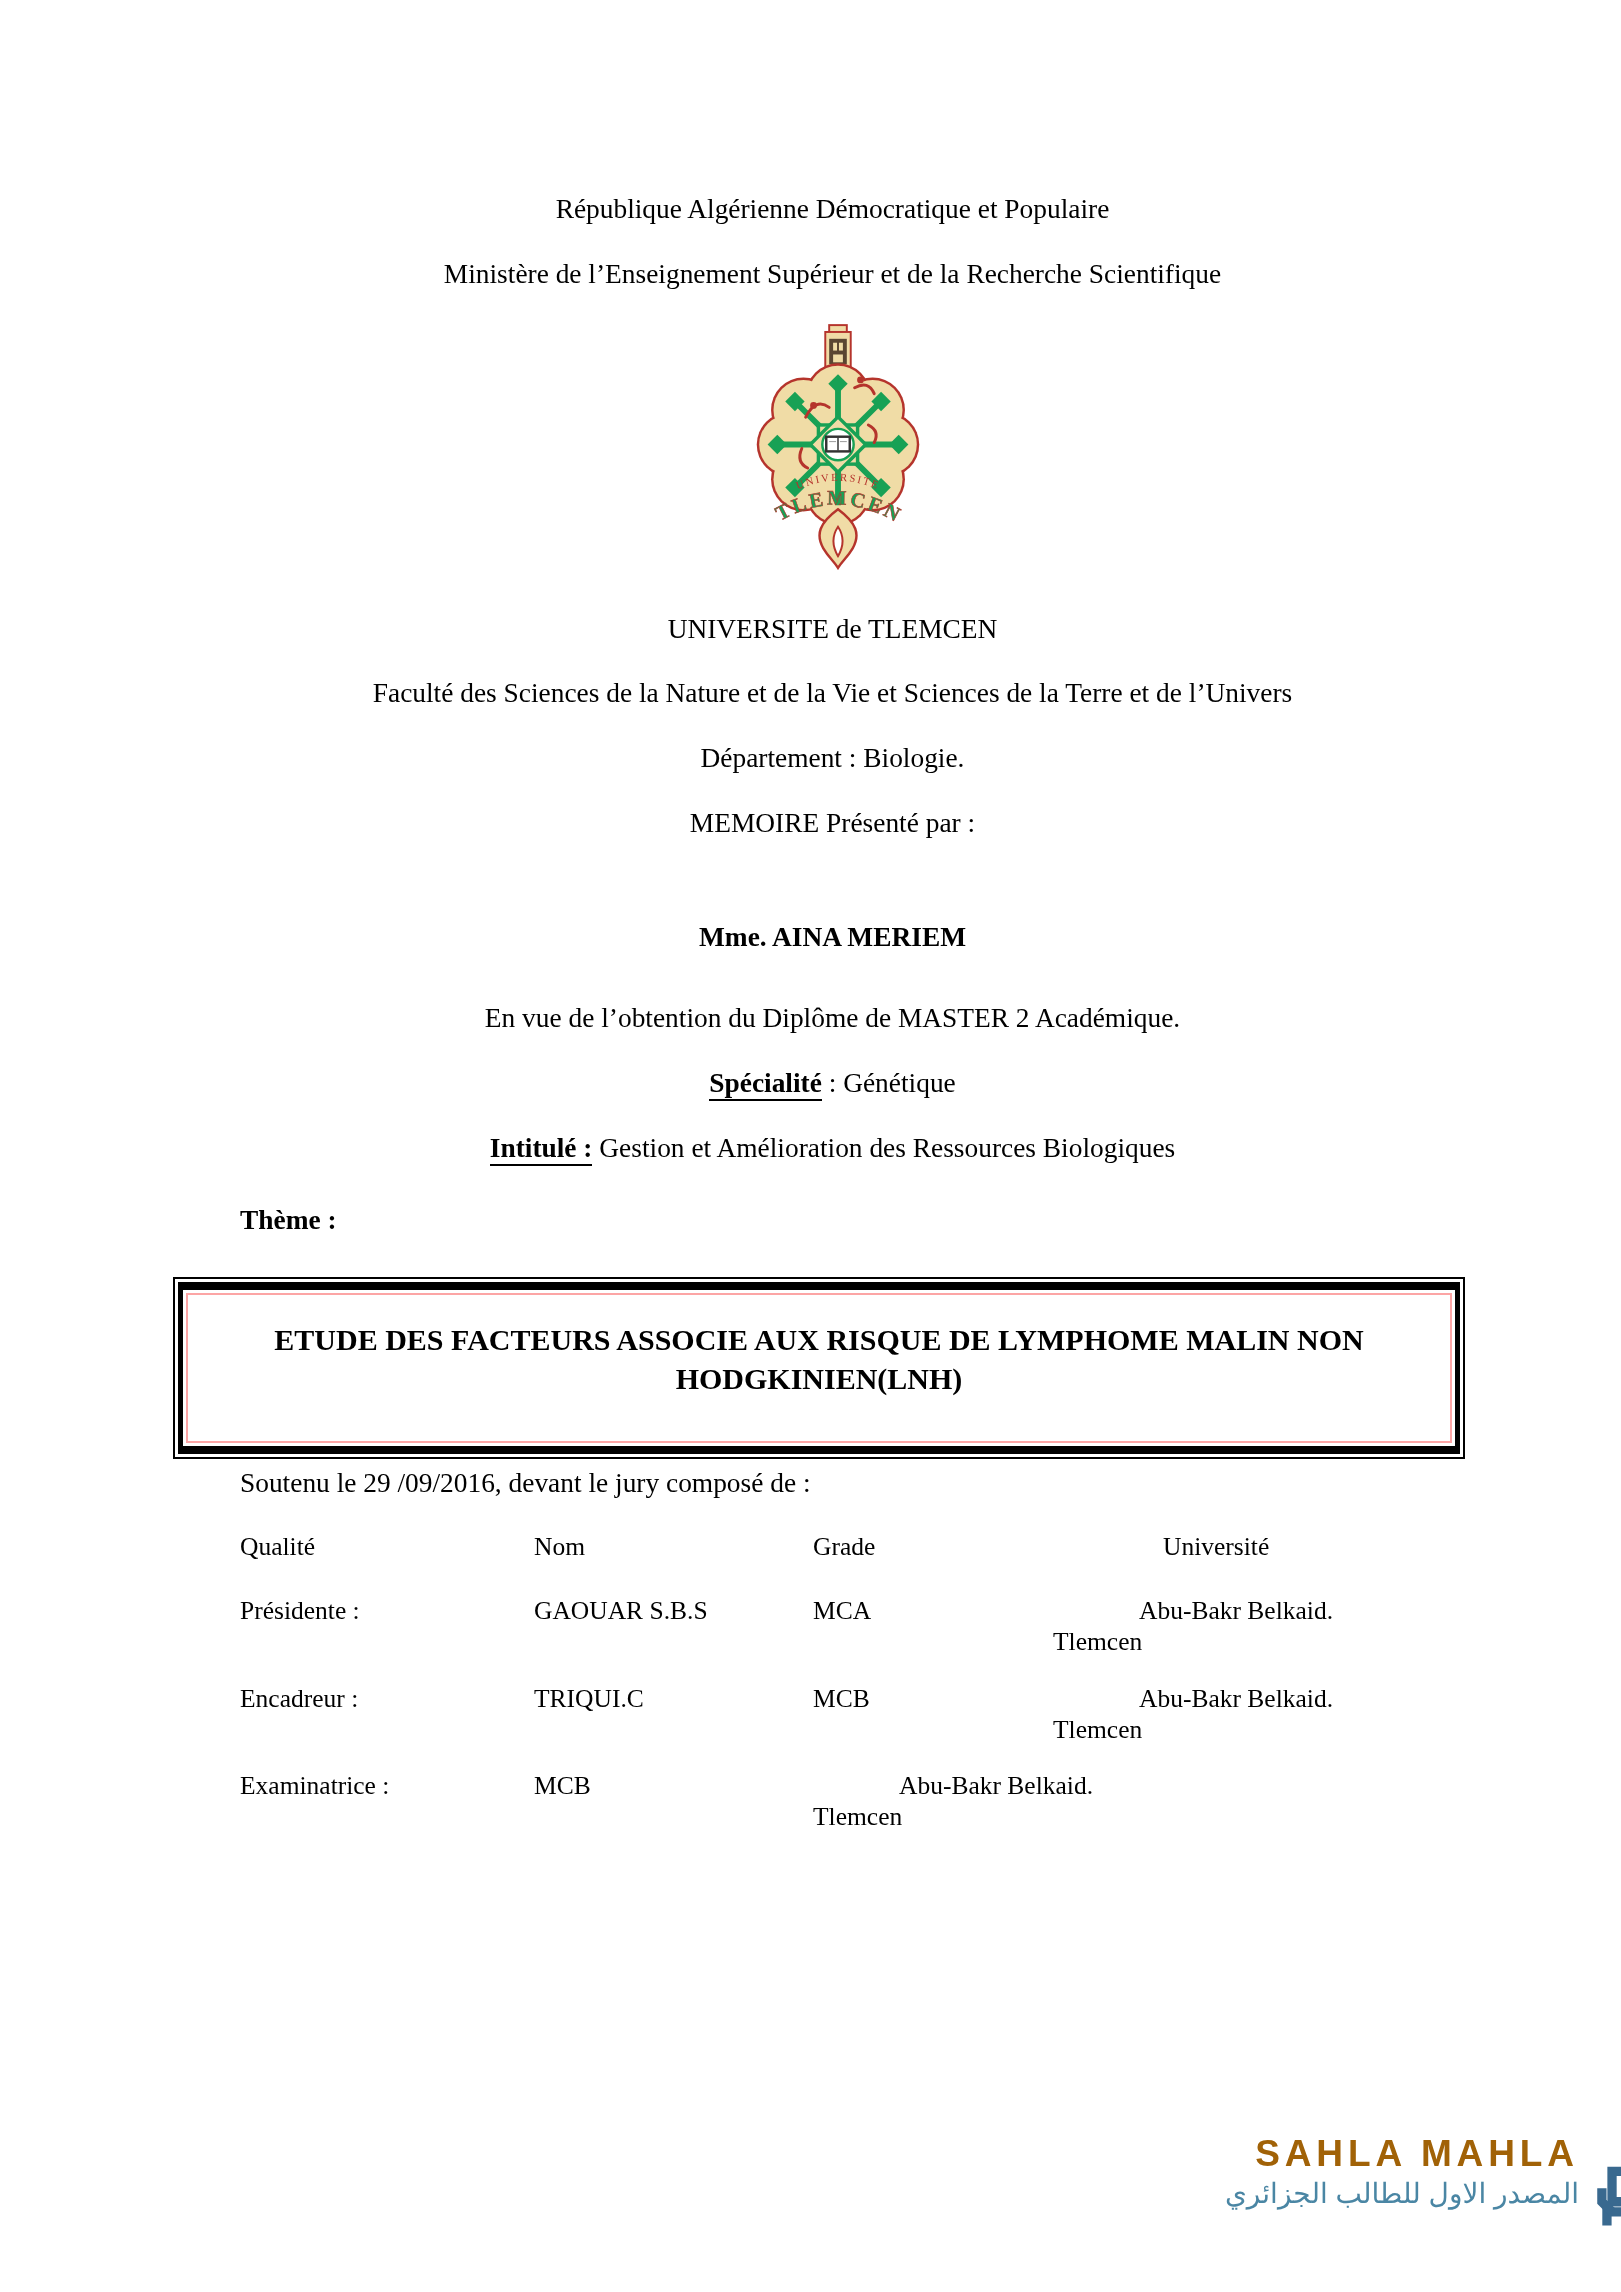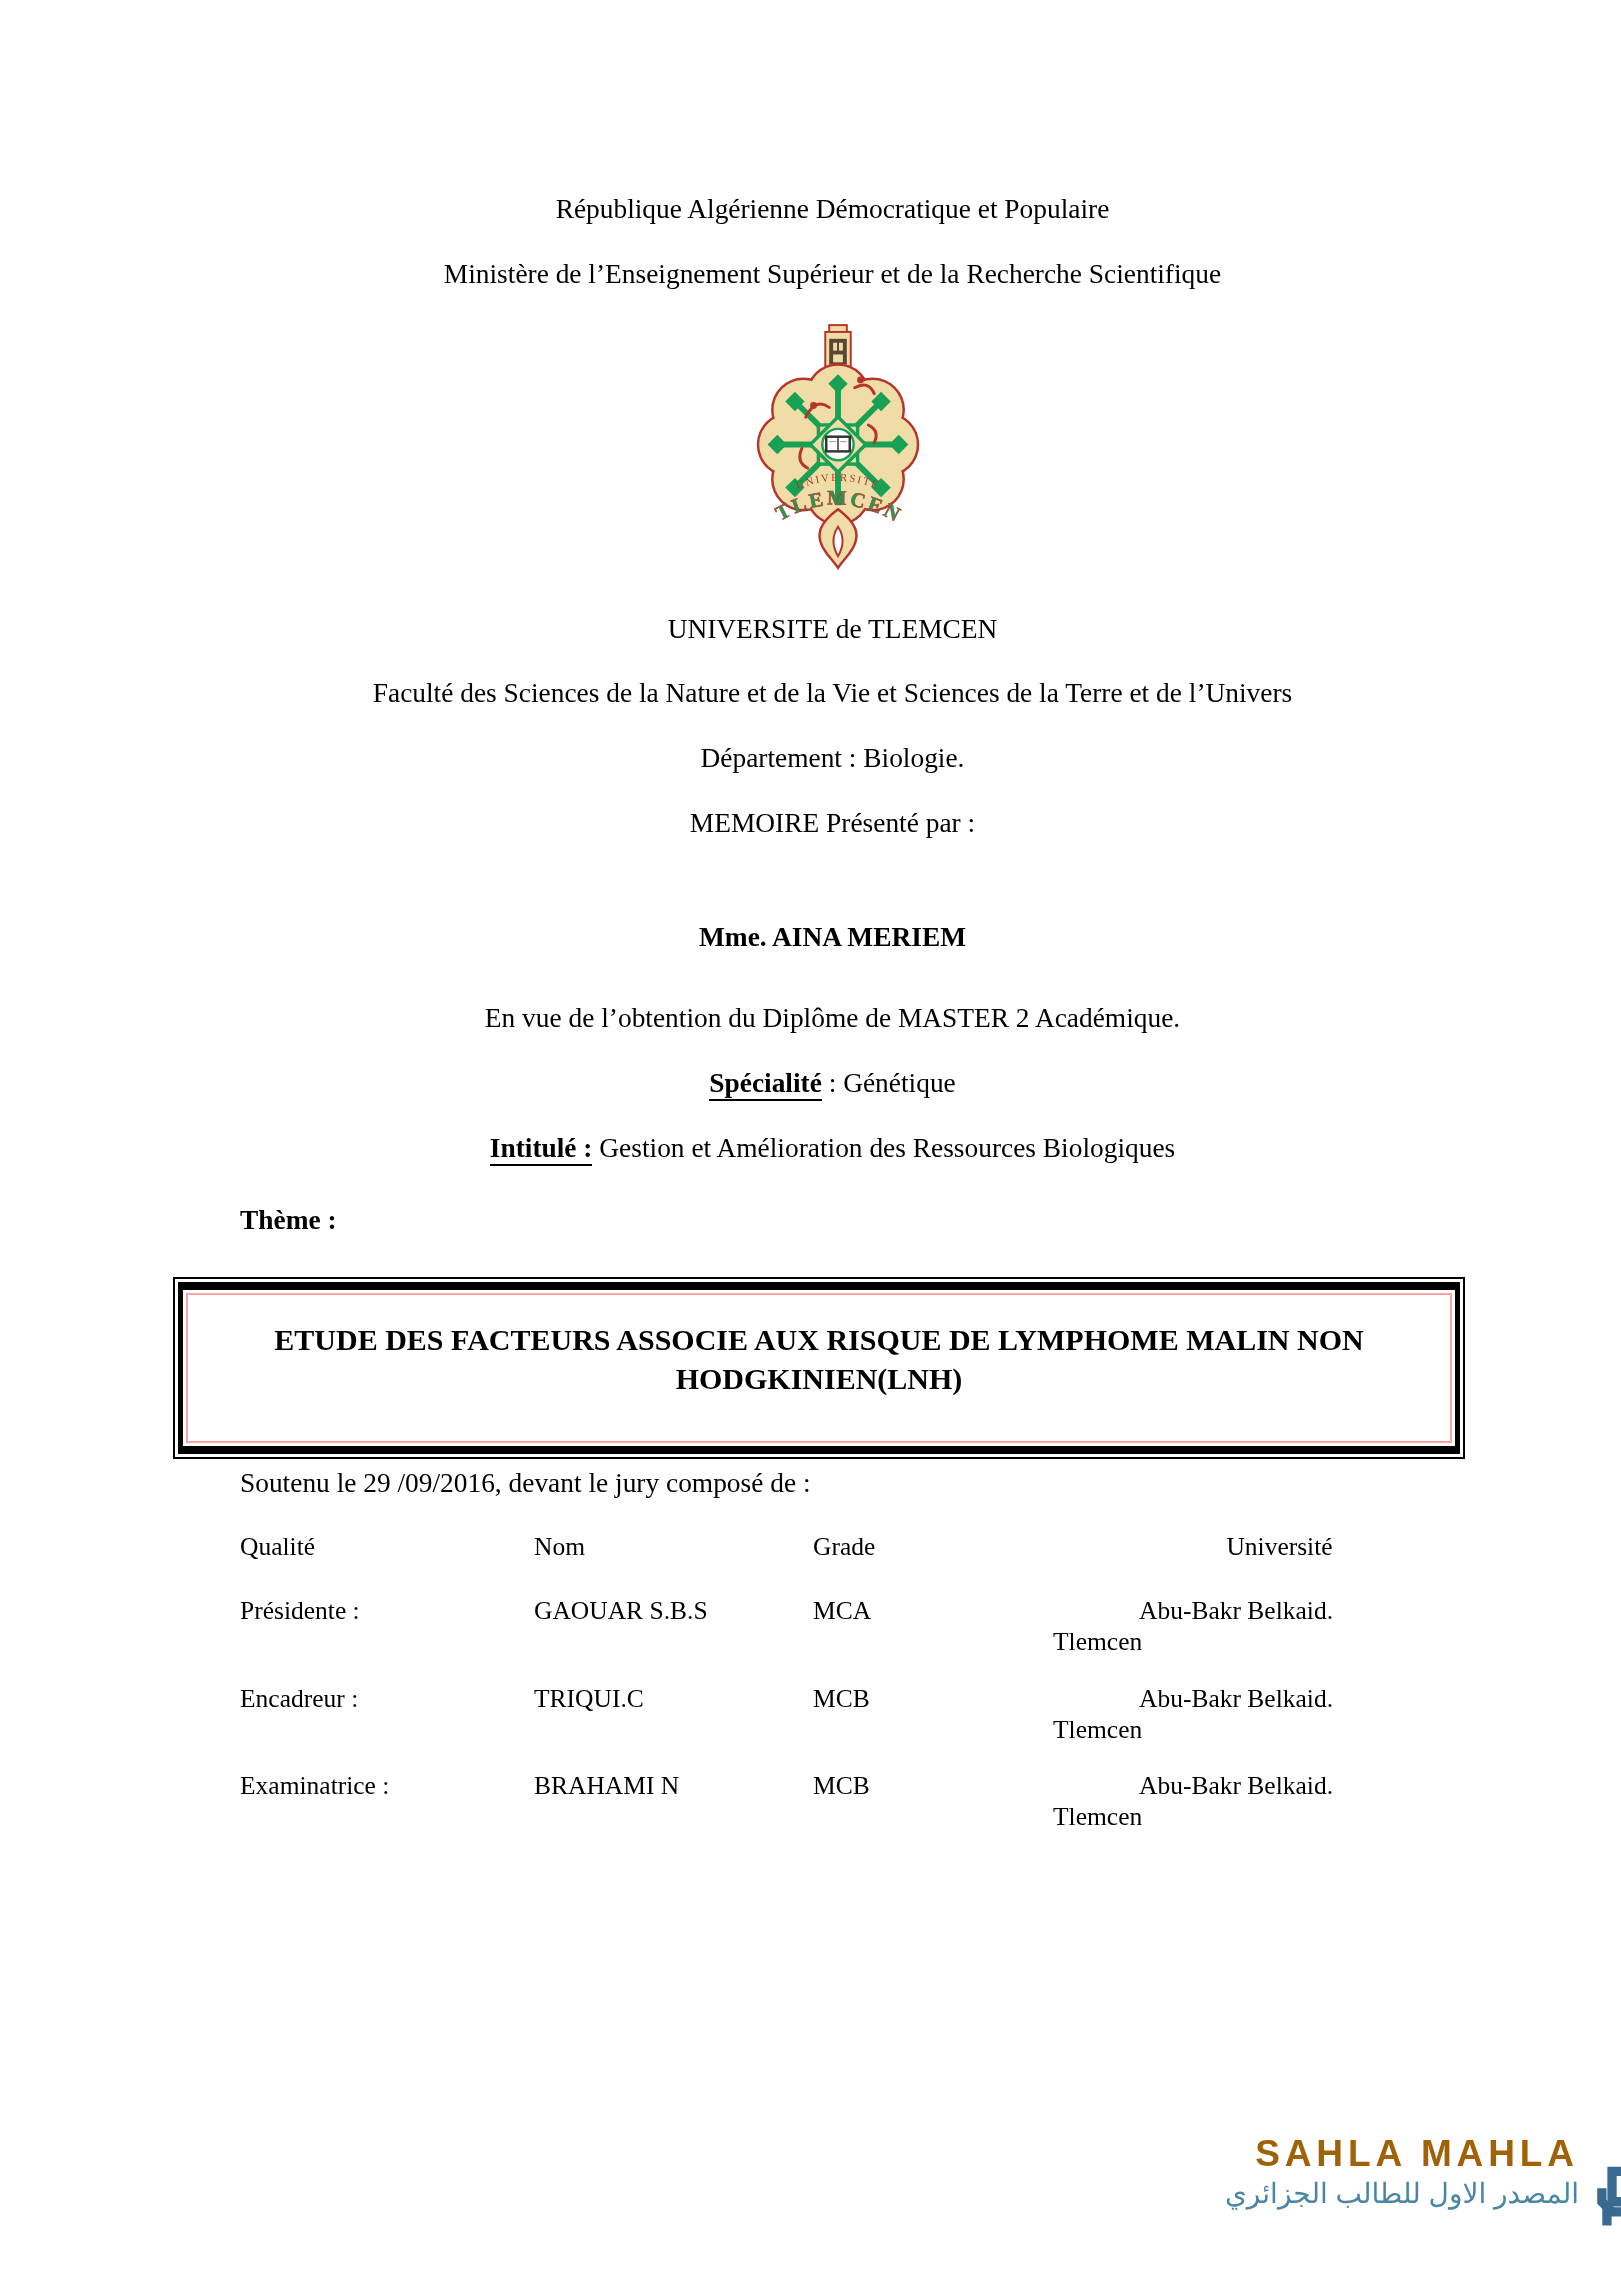--- a/index.html
+++ b/index.html
@@ -70,21 +70,21 @@
     width: 1157px;
     font-size: 25.5px;
     line-height: 31px;
   }
   .jury-row {
     display: grid;
     grid-template-columns: 294px 279px 240px 343px;
   }
   .jury-row.head { margin-bottom: 33px; }
   .jury-row.data { margin-bottom: 25.5px; }
-  .uni-head { padding-left: 110px; text-align: center; }
+  .uni-head { padding-left: 110px; }
   .uni-line1 { display: block; padding-left: 86px; white-space: nowrap; }
   .uni-line2 { display: block; }
   .jury-cell { white-space: nowrap; }
   
   .footer-brand {
     position: absolute;
     right: 86px;
     top: 2133px;
     text-align: right;
     font-family: "Liberation Sans", sans-serif;
@@ -256,21 +256,20 @@
       <div class="jury-cell">Encadreur :</div>
       <div class="jury-cell">TRIQUI.C</div>
       <div class="jury-cell">MCB</div>
       <div class="jury-cell">
         <span class="uni-line1">Abu-Bakr Belkaid.</span>
         <span class="uni-line2">Tlemcen</span>
       </div>
     </div>
     <div class="jury-row data">
       <div class="jury-cell">Examinatrice :</div>
-      <div class="jury-cell">BRAHAMI N</div>
       <div class="jury-cell">MCB</div>
       <div class="jury-cell">
         <span class="uni-line1">Abu-Bakr Belkaid.</span>
         <span class="uni-line2">Tlemcen</span>
       </div>
     </div>
   </div>
 
   <div class="footer-brand">
     <div class="brand-name">SAHLA MAHLA</div>

